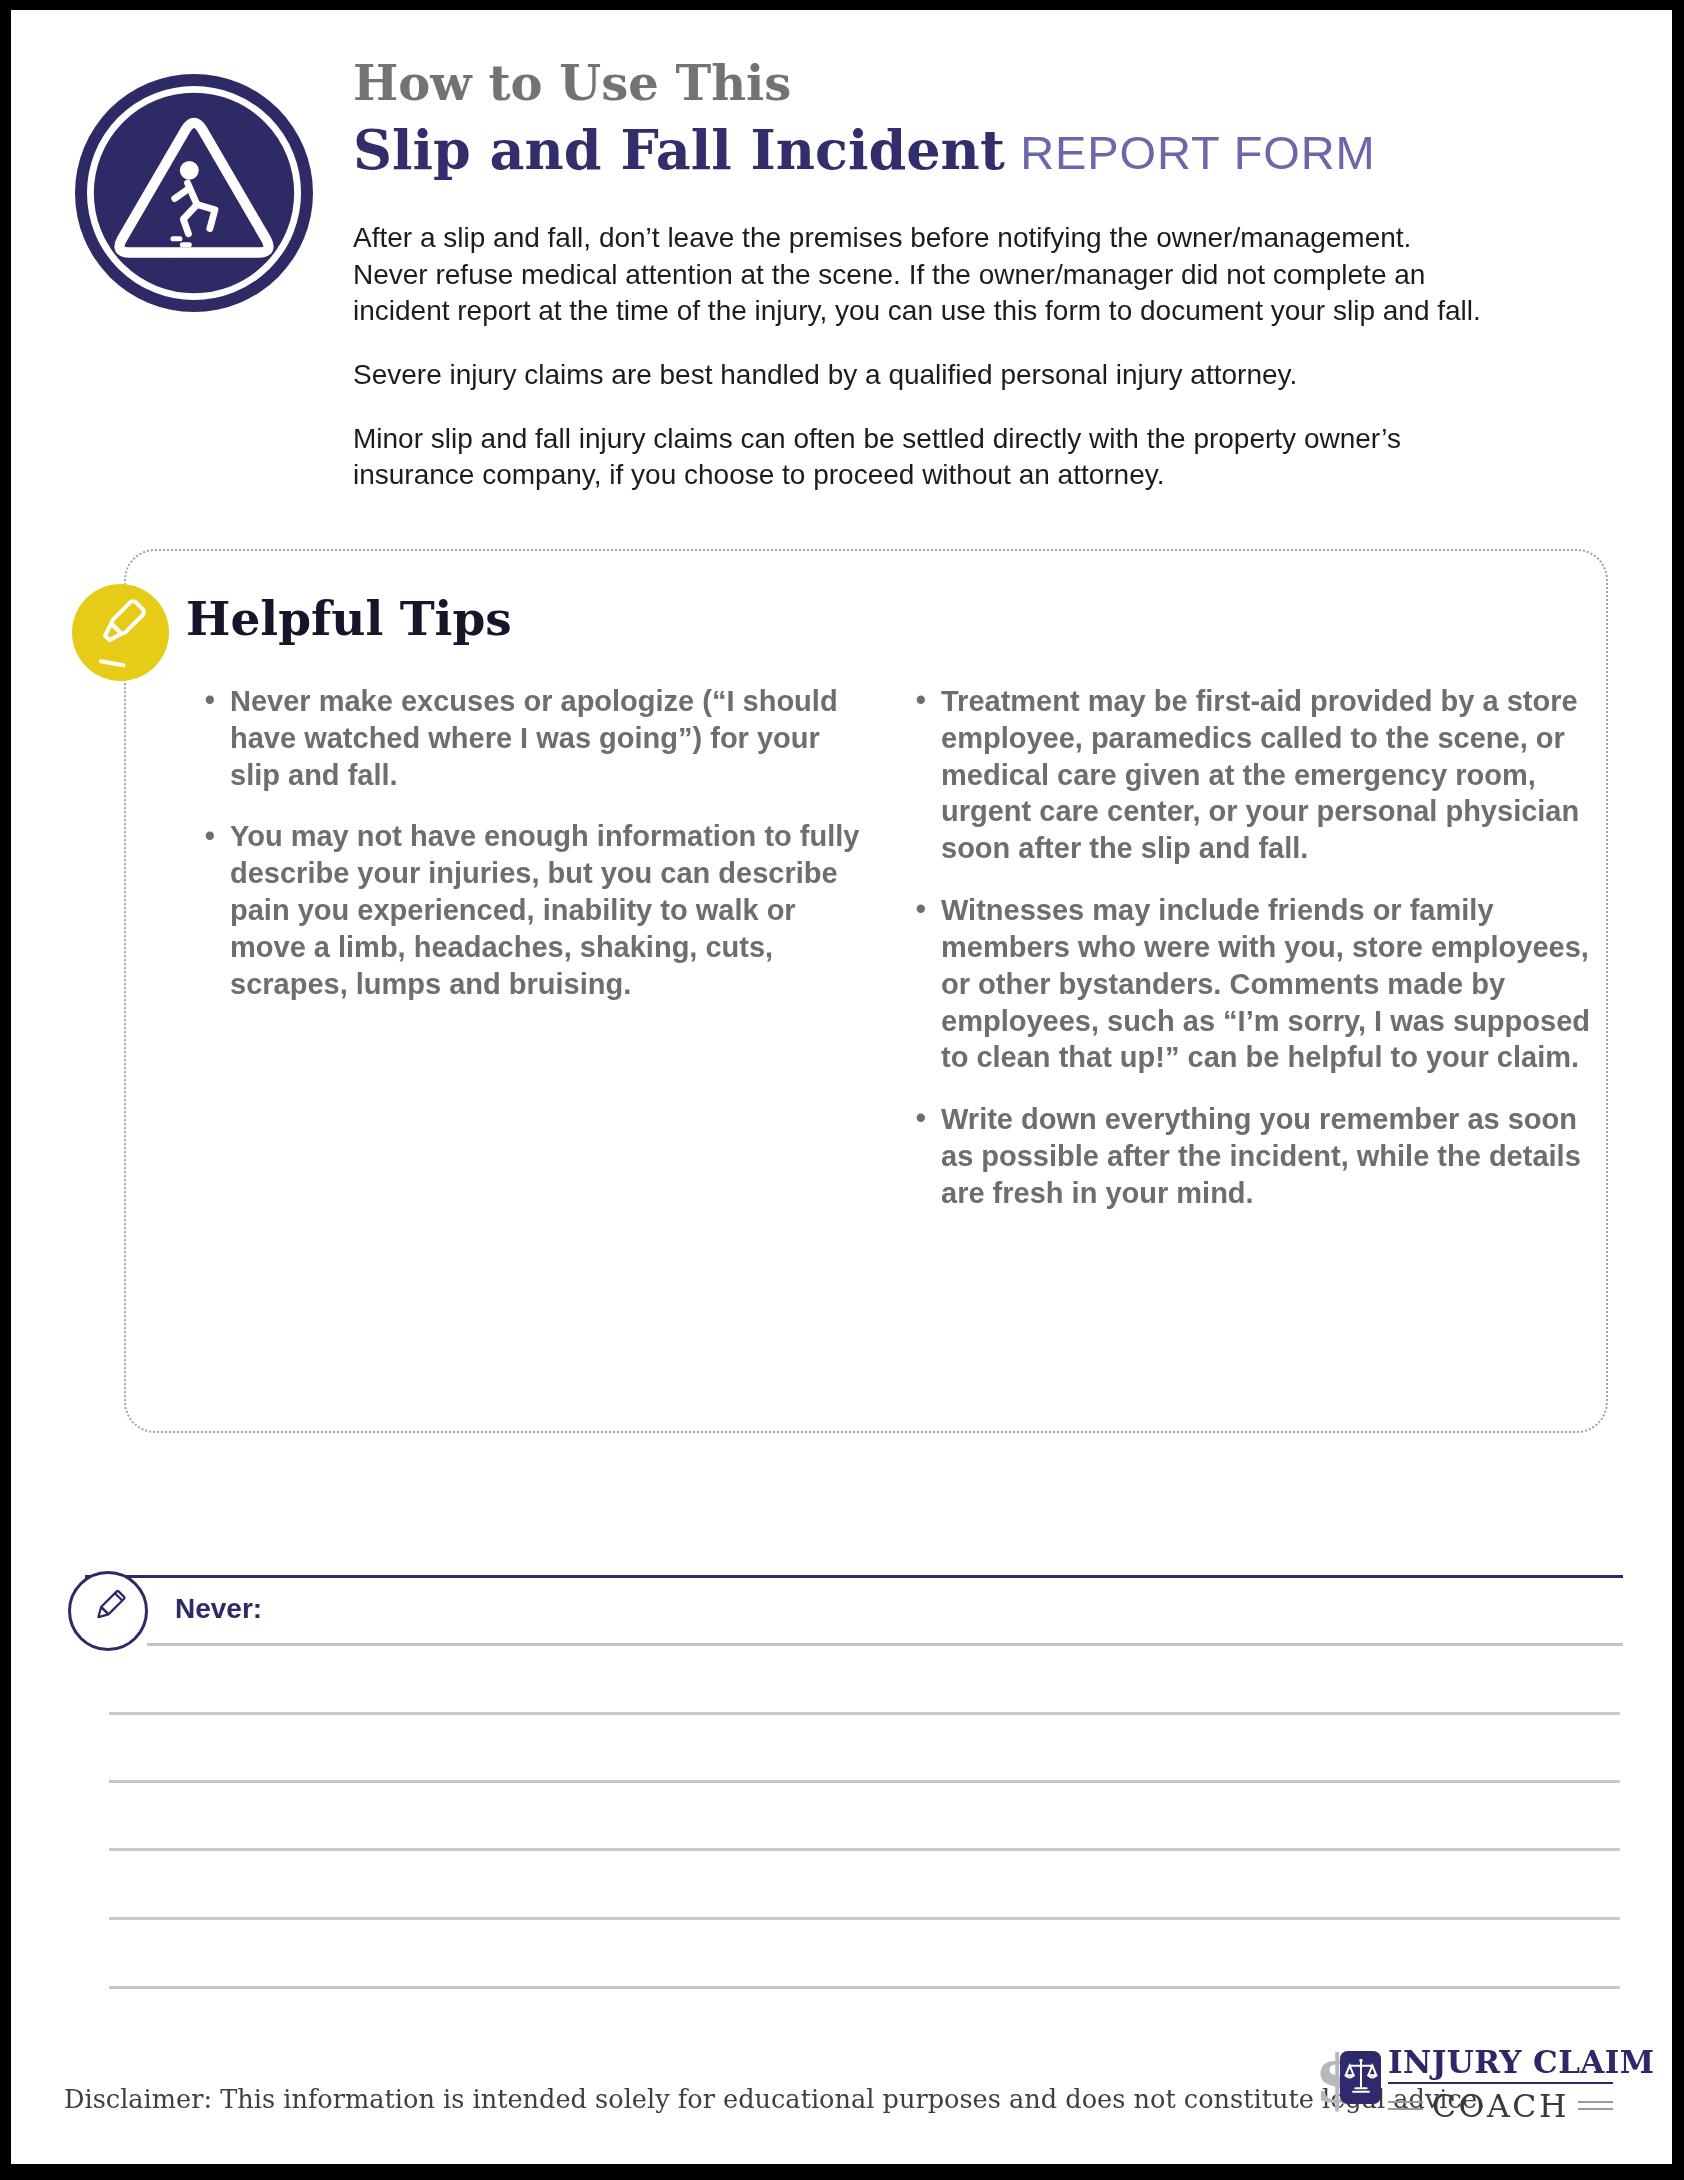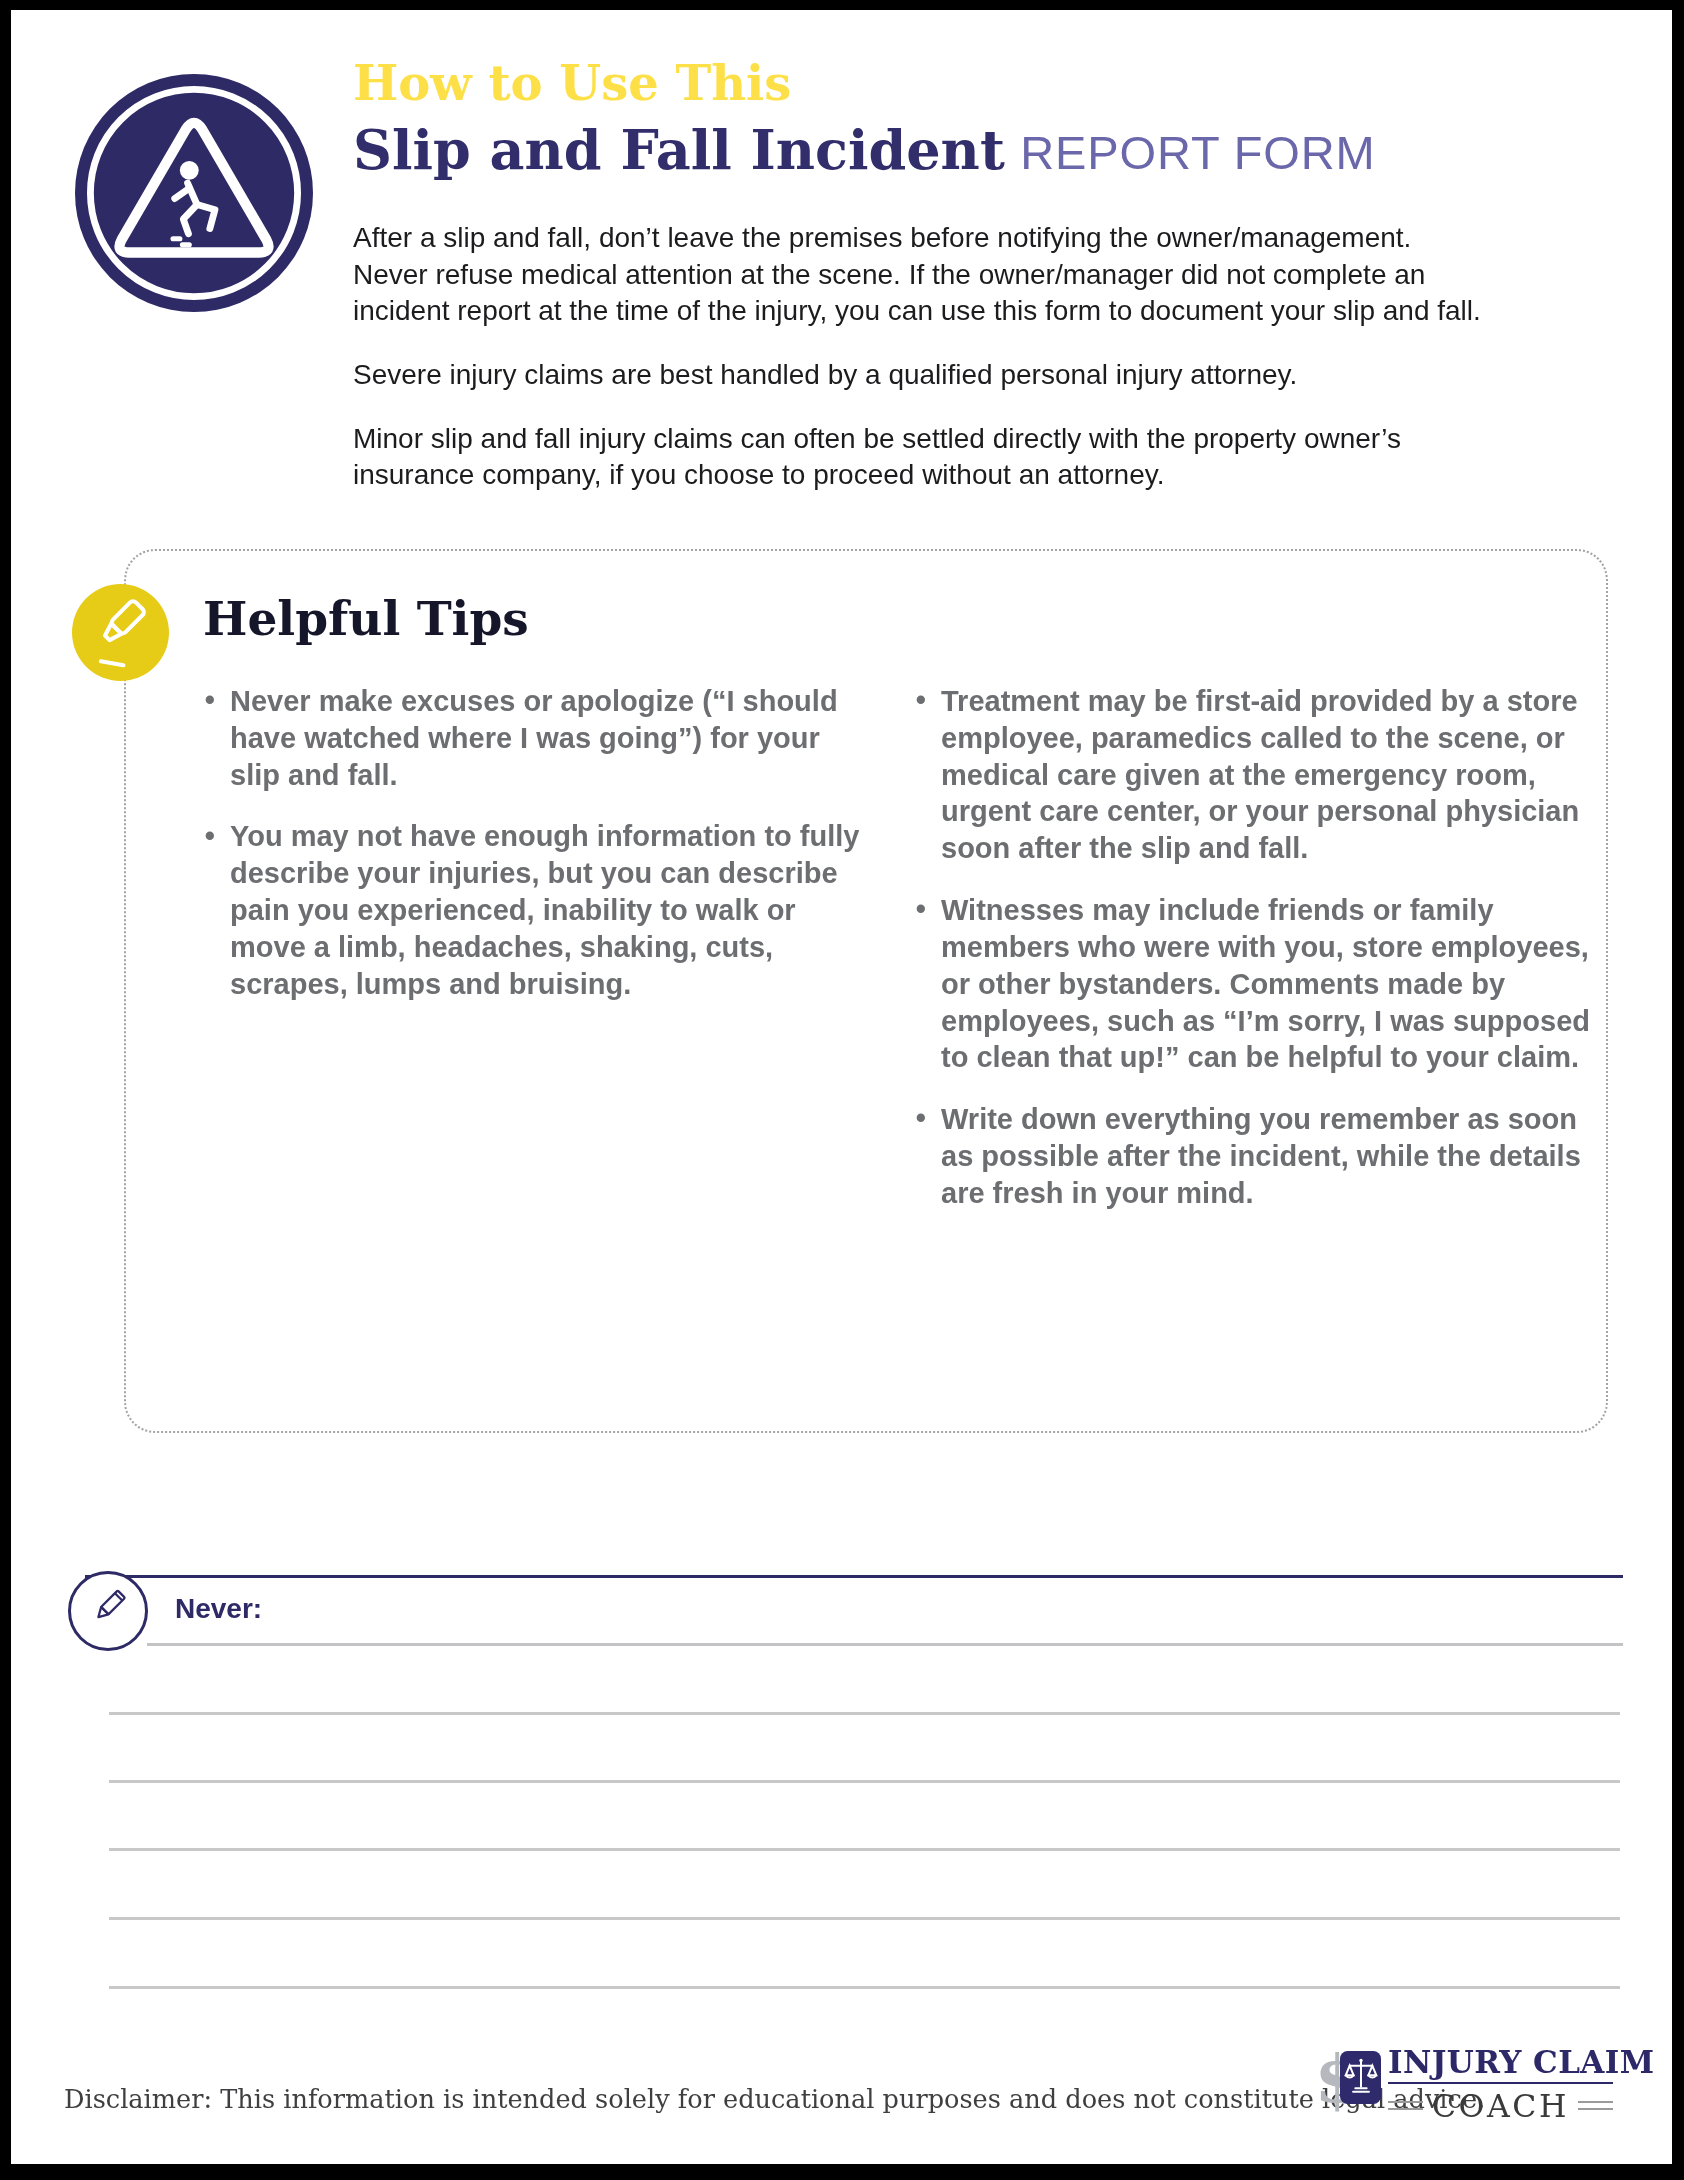--- a/index.html
+++ b/index.html
@@ -6,39 +6,39 @@
   body{
     width:1685px;height:2181px;position:relative;background:#000;
     font-family:"Liberation Sans",sans-serif;overflow:hidden;
   }
   .page{position:absolute;left:11px;top:10.2px;width:1661px;height:2154px;background:#ffffff;}
 
   
   .hdr-icon{position:absolute;left:72px;top:71px;width:244px;height:244px;}
   .title1{
     position:absolute;left:353px;top:55px;
-    font-family:"DejaVu Serif",serif;font-weight:600;font-size:48px;color:#fde047;
+    font-family:"DejaVu Serif",serif;font-weight:600;font-size:48px;color:#737373;
   }
   .title2{position:absolute;left:353px;top:118px;white-space:nowrap;}
   .t2-serif{font-family:"DejaVu Serif",serif;font-weight:700;font-size:54px;color:#322d6b;}
   .t2-caps{font-family:"Liberation Sans",sans-serif;font-weight:400;font-size:47px;color:#6b67ab;margin-left:15.3px;letter-spacing:0.9px;}
   .intro{position:absolute;left:353px;top:220px;width:1346px;}
   .intro p{white-space:pre-line;font-size:28px;line-height:1.31;color:#1c1c1e;margin:0 0 27px 0;}
 
   
   .tips-box{
     position:absolute;left:124px;top:549px;width:1484px;height:884px;
     border:2.6px dotted #a3a3a3;border-radius:31px;box-sizing:border-box;background:#fff;
   }
   .tips-circle{
     position:absolute;left:72px;top:584px;width:97px;height:97px;border-radius:50%;
     background:#e7cc17;display:flex;align-items:center;justify-content:center;
   }
   .tips-title{
-    position:absolute;left:203px;top:591px;
+    position:absolute;left:186px;top:591px;
     font-family:"DejaVu Serif",serif;font-weight:600;font-size:47px;color:#16162a;
   }
   .bullets{list-style:none;margin:0;padding:0;position:absolute;top:683px;}
   .bullets.left{left:203px;width:669px;}
   .bullets.right{left:914px;width:681px;}
   .bullets li{
     position:relative;padding-left:27px;margin-bottom:25px;
     font-weight:bold;font-size:29px;line-height:1.27;color:#6d6e71;
   }
   .bullets li::before{content:"•";position:absolute;left:1.7px;top:-0.9px;color:#6d6e71;}

